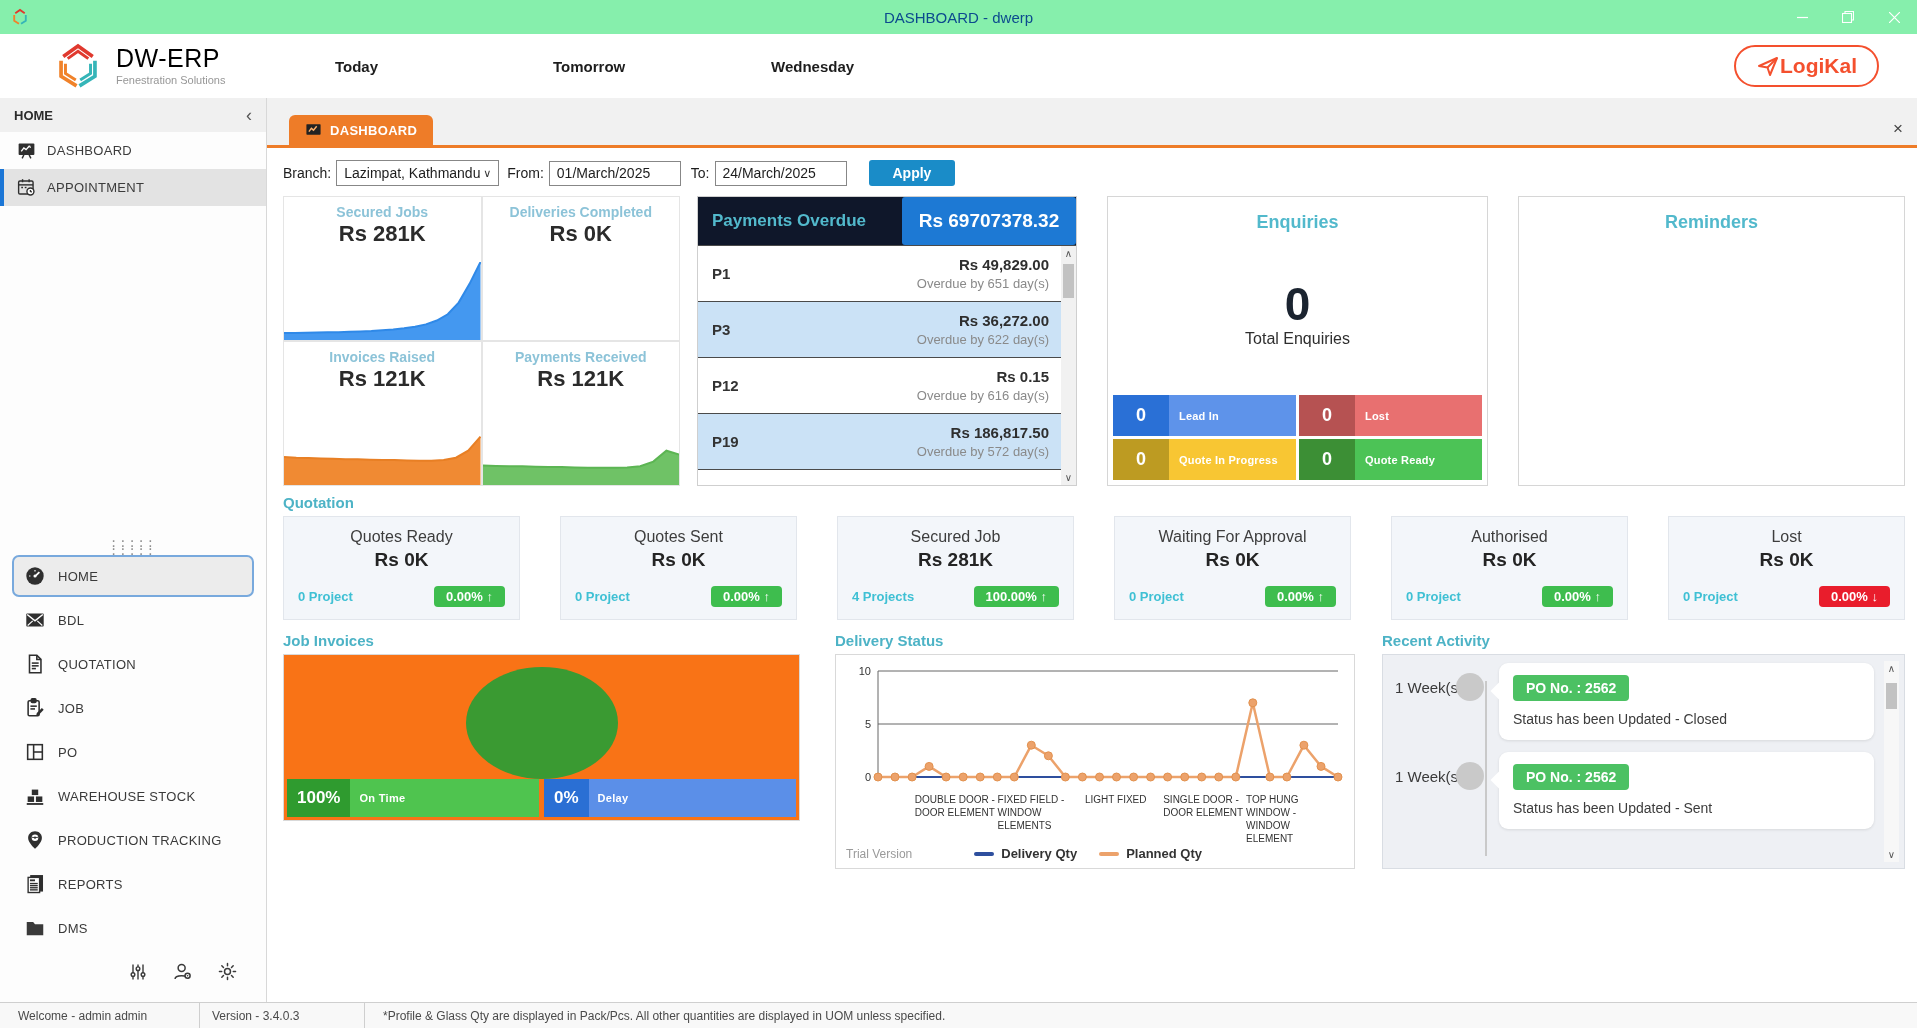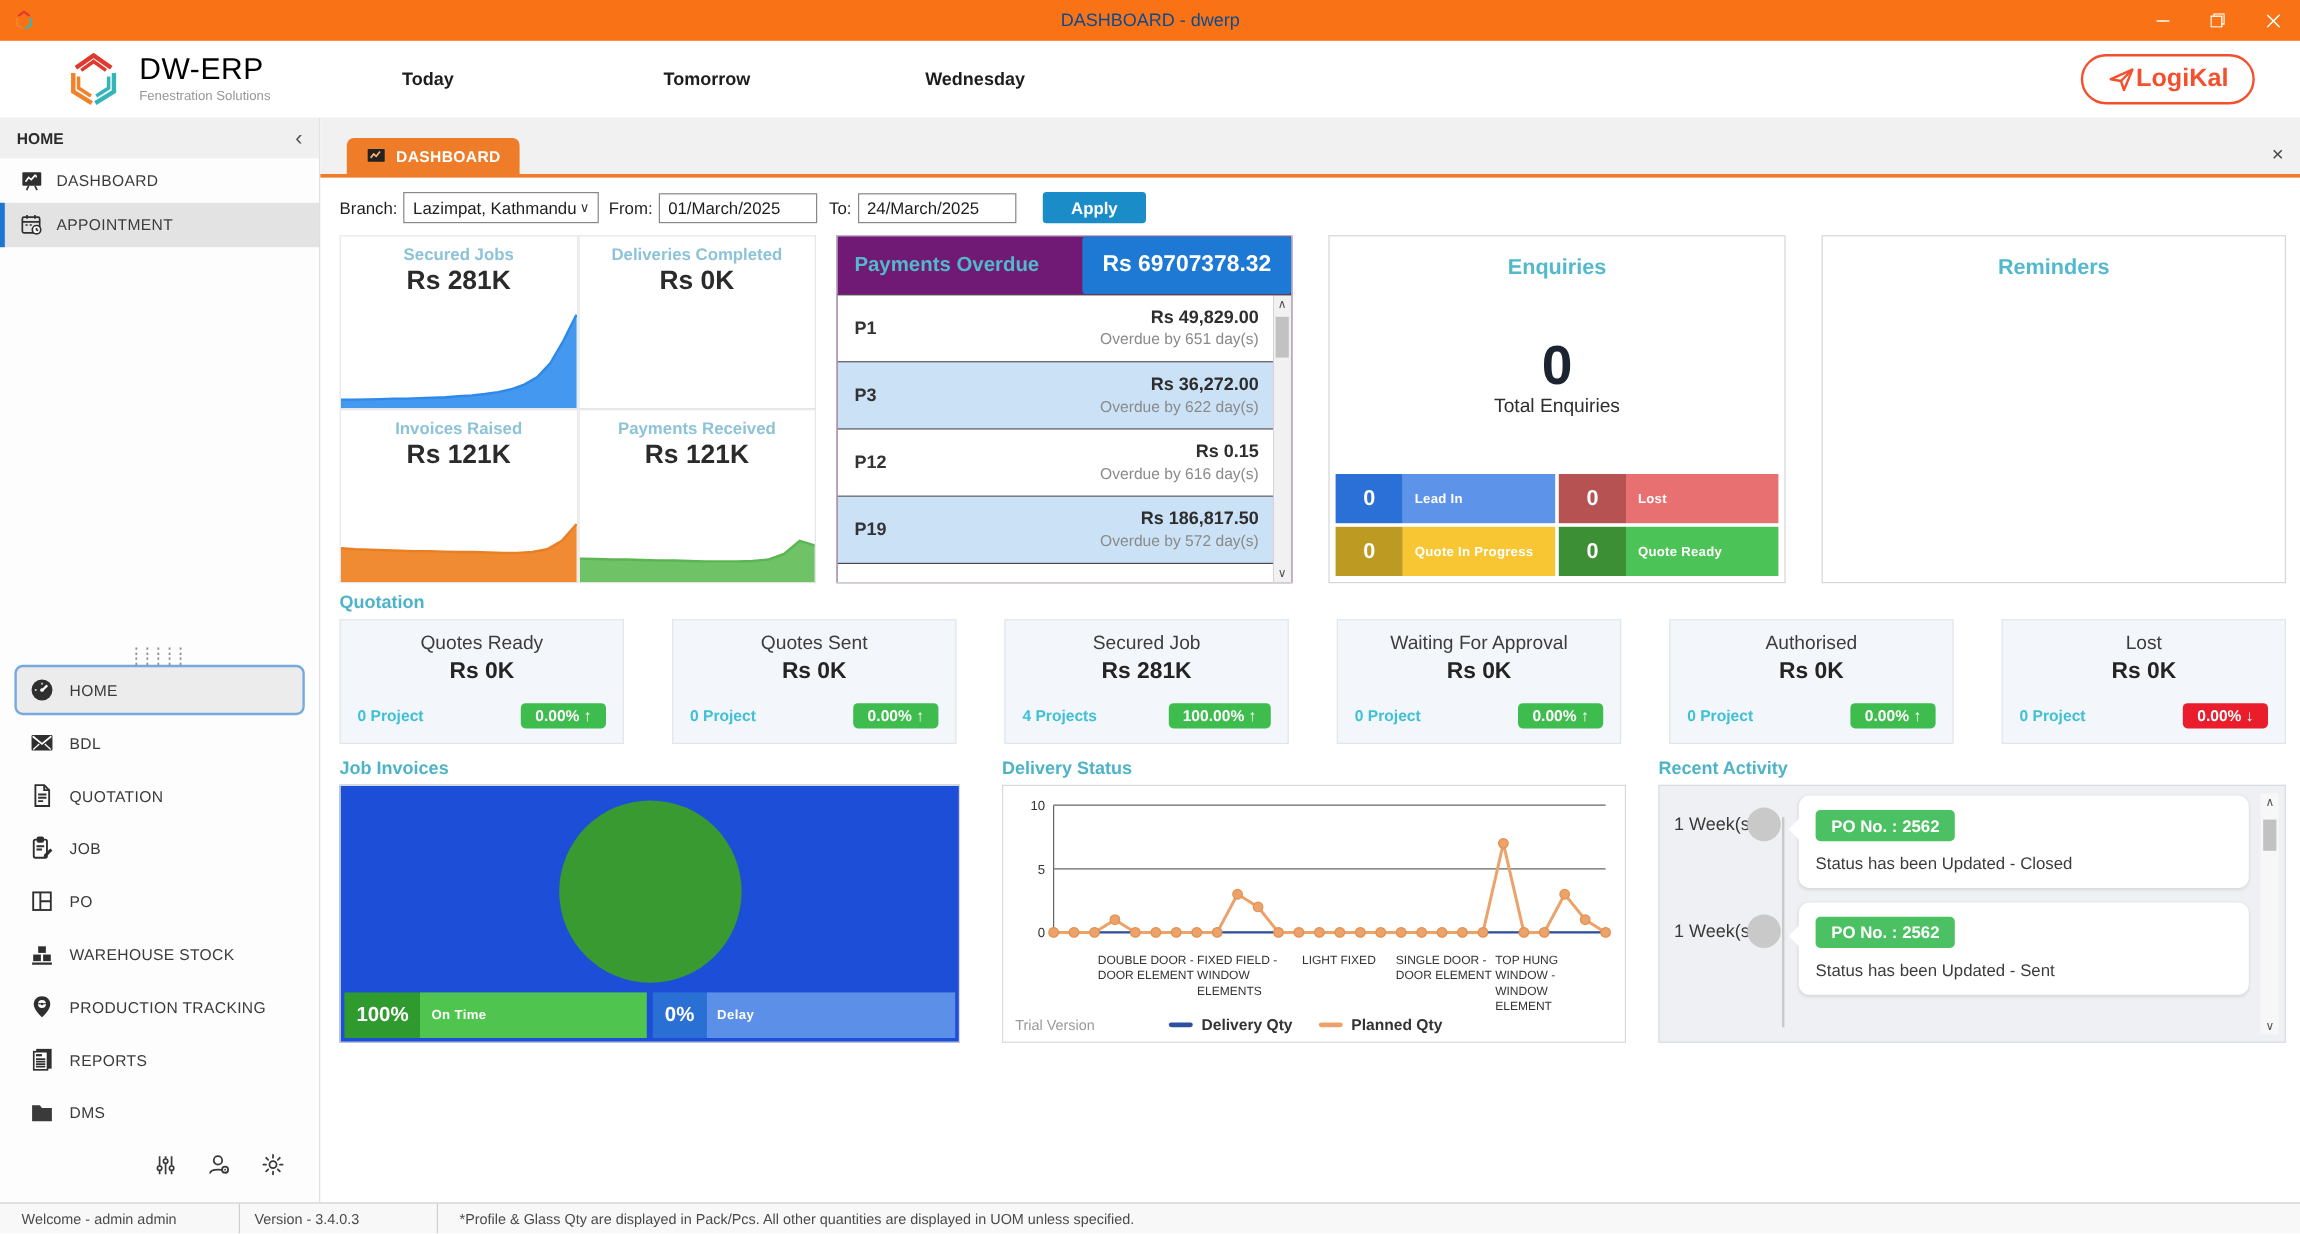--- a/index.html
+++ b/index.html
@@ -1,21 +1,21 @@
 <!DOCTYPE html>
 <html><head>
 <meta charset="utf-8">
 <style>
   * { box-sizing: border-box; margin: 0; padding: 0; }
   html,body { width: 1917px; height: 1028px; overflow: hidden; }
   body { font-family: "Liberation Sans", sans-serif; background: #fff; color: #2b2b2b; }
   .app { width: 1917px; height: 1028px; display: flex; flex-direction: column; background: #fff; }
 
   
-  .titlebar { height: 34px; background: #f97316; display: flex; align-items: center; position: relative; flex: none; text-decoration: underline; }
+  .titlebar { height: 34px; background: #86efac; display: flex; align-items: center; position: relative; flex: none; text-decoration: underline; }
   .tb-title { position: absolute; left: 0; right: 0; text-align: center; color: #0c4a8e; font-size: 15px; }
   .tb-logo { margin-left: 10px; width: 20px; height: 20px; z-index: 2; }
   .tb-controls { margin-left: auto; display: flex; z-index: 2; }
   .tb-btn { width: 46px; height: 34px; display: flex; align-items: center; justify-content: center; cursor: default; }
   .tb-btn svg { display: block; }
 
   
   .header { height: 64px; background: #fff; display: flex; align-items: center; flex: none; }
   .logo-wrap { display: flex; align-items: center; gap: 10px; margin-left: 50px; width: 245px; }
   .logo-title { font-size: 25px; font-weight: normal; color: #000000; letter-spacing: .5px; line-height: 1; }
@@ -60,21 +60,21 @@
 
   
   .row1 { display: flex; height: 290px; }
   .stats { width: 397px; flex: none; display: grid; grid-template-columns: 1fr 1fr; grid-template-rows: 1fr 1fr; }
   .stat-cell { border: 1px solid #e5e5e5; display: flex; flex-direction: column; align-items: center; padding-top: 7px; position: relative; overflow: hidden; background: #fff; }
   .stat-label { color: #8cc3d8; font-size: 14px; font-weight: bold; }
   .stat-value { color: #2b2b2b; font-size: 22px; font-weight: bold; margin-top: 1px; }
   .stat-spark { position: absolute; bottom: 0; left: 0; width: 100%; height: 78px; }
   .stat-spark svg { display: block; width: 100%; height: 100%; }
 
-  .panel { border: 1px solid #cfcfcf; background: #701a75; }
+  .panel { border: 1px solid #cfcfcf; background: #0f172a; }
   .payments { width: 381px; margin-left: 17px; display: flex; flex-direction: column; }
   .pay-header { height: 48px; display: flex; flex: none; }
   .pay-title { flex: 1; display: flex; align-items: center; padding-left: 14px; color: #52b9cc; font-weight: bold; font-size: 17px; }
   .pay-badge { width: 174px; background: #1d79d4; color: #fff; font-weight: bold; font-size: 19px; display: flex; align-items: center; justify-content: center; border-radius: 3px; }
   .pay-list { flex: 1; position: relative; overflow: hidden; border-top: 1px solid #4a4a4a; }
   .pay-rows { margin-right: 15px; }
   .pay-row { height: 56px; display: flex; align-items: center; padding: 0 12px 0 14px; border-bottom: 1px solid #4a4a4a; cursor: pointer; background: #fff; }
   .pay-row:nth-child(even) { background: #cbe2f6; }
   .pay-proj { font-weight: bold; font-size: 15px; color: #333; }
   .pay-right { margin-left: auto; text-align: right; }
@@ -108,21 +108,21 @@
   .qcard-title { text-align: center; font-size: 16px; color: #3d3d3d; }
   .qcard-value { text-align: center; font-size: 19px; font-weight: bold; color: #242424; margin-top: 3px; }
   .qcard-foot { display: flex; align-items: center; margin-top: 15px; }
   .qcard-proj { color: #3fc0d4; font-weight: bold; font-size: 13px; }
   .qbadge { margin-left: auto; color: #fff; font-weight: bold; font-size: 13px; padding: 3px 12px; border-radius: 4px; }
 
   
   .row3 { display: flex; margin-top: 12px; }
   .col-title { margin-bottom: 5px; }
   .jt-col { width: 517px; flex: none; }
-  .jt-card { height: 215px; border: 1px solid #d9d9d9; display: flex; flex-direction: column; align-items: center; background: #1d4ed8; }
+  .jt-card { height: 167px; border: 1px solid #d9d9d9; display: flex; flex-direction: column; align-items: center; background: #f97316; }
   .pie { width: 152px; height: 152px; border-radius: 50%; margin-top: 12px; }
   .jt-bars { display: flex; width: 100%; padding: 0 3px 3px; gap: 5px; margin-top: auto; }
   .jt-bar { flex: 1; display: flex; height: 38px; }
   .jt-pct { color: #fff; font-weight: bold; font-size: 17px; display: flex; align-items: center; justify-content: center; padding: 0 10px; }
   .jt-lab { flex: 1; color: #fff; font-weight: bold; font-size: 11px; display: flex; align-items: center; padding-left: 9px; letter-spacing: .3px; }
 
   .ds-col { width: 520px; margin-left: 35px; flex: none; }
   .ds-card { height: 215px; border: 1px solid #d9d9d9; position: relative; padding: 4px 8px 0; background: #fff; }
   .ds-xwrap { position: relative; height: 52px; }
   .ds-xlab { position: absolute; top: 2px; width: 92px; font-size: 10px; color: #333; line-height: 1.3; }

